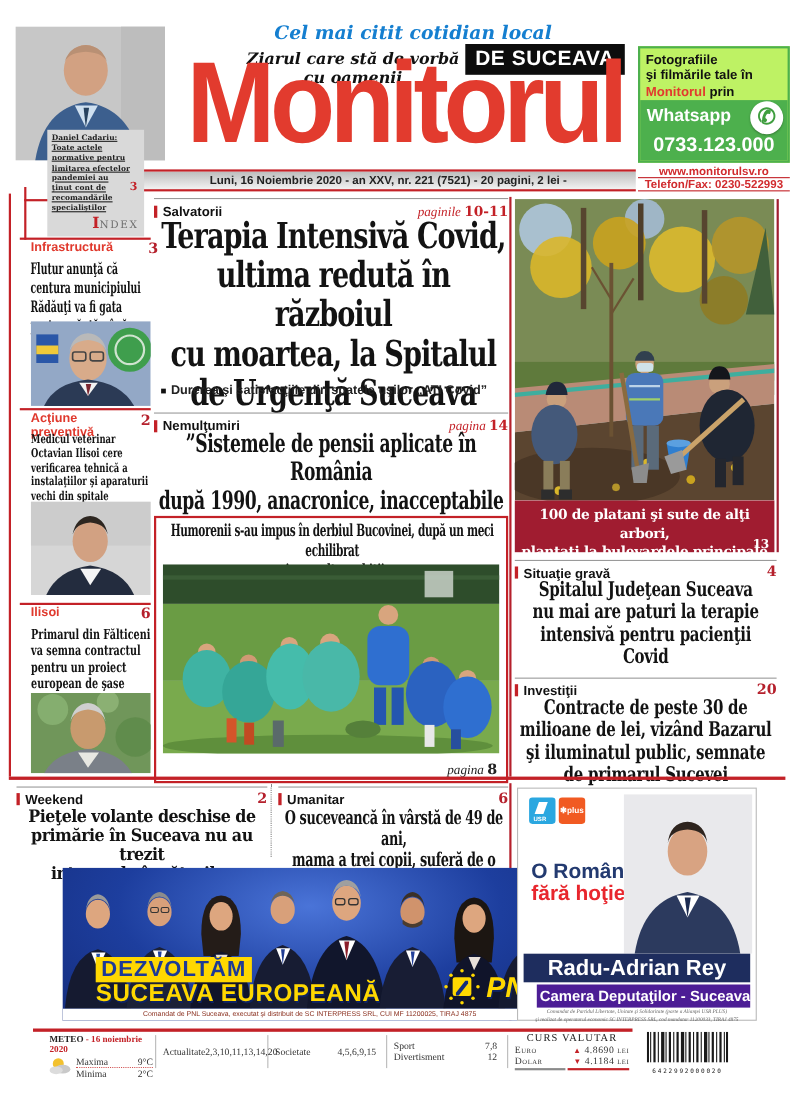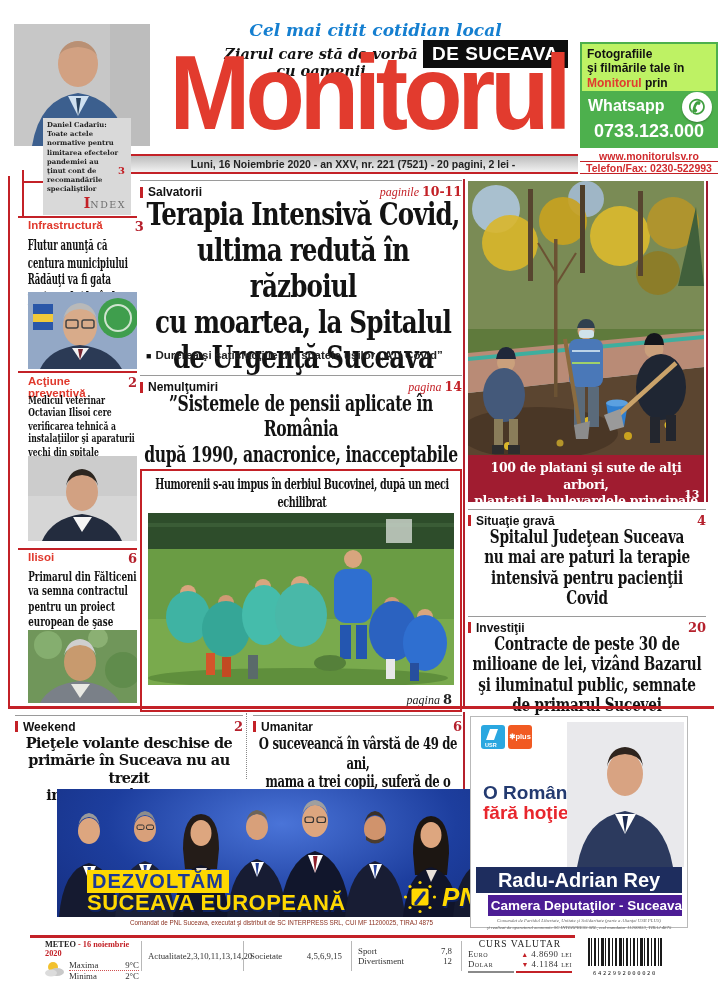--- a/index.html
+++ b/index.html
@@ -12,21 +12,21 @@
            font:bold italic 17px "DejaVu Serif",serif;}
   .subtitle{left:222px;top:45px;width:198px;text-align:center;color:#111;
             font:bold italic 14.5px "DejaVu Serif",serif;}
   .region-box{left:423px;top:40px;background:#0d0d0d;color:#fff;padding:3px 9px;
               font:bold 19px "Liberation Sans",sans-serif;letter-spacing:.5px;}
   .masthead{left:152px;top:34px;width:432px;height:116px;color:#e23b2e;text-align:center;
             font:bold 97px "Liberation Sans",sans-serif;letter-spacing:-5px;line-height:110px;
             transform:scaleY(1.08);transform-origin:center top;}
   .hero-photo{left:14px;top:24px;width:136px;height:122px;z-index:1;}
   .index-block{left:43px;top:118px;width:88px;height:97px;background:#d9d9d9;z-index:2;padding:3px 4px;box-sizing:border-box;}
-  .hero-caption{font:bold 6.8px "DejaVu Serif",serif;line-height:1.35;color:#222;width:72px;}
+  .hero-caption{font:bold 6.8px "DejaVu Serif",serif;line-height:1.35;color:#222;width:72px;text-decoration:underline;}
   .hero-page{position:absolute;right:6px;top:47px;color:#c32127;font:bold 10px "DejaVu Serif",serif;}
   .index-label{position:absolute;right:5px;bottom:4px;color:#6e6e6e;
                font:9.5px "DejaVu Serif",serif;letter-spacing:1.5px;}
   .index-initial{color:#c32127;font:bold 14px "DejaVu Serif",serif;letter-spacing:0;}
   .bracket-h{left:22px;top:181px;width:88px;height:1.5px;background:#c32127;}
   .bracket-v{left:22px;top:170px;width:1.5px;height:48px;background:#c32127;}
 
   .promo{left:580px;top:42px;width:138px;height:106px;border:2px solid #4db04d;background:#bef264;box-sizing:border-box;}
   .promo-top{padding:3px 5px;font:bold 12px/1.2 "Liberation Sans",sans-serif;color:#111;}
   .promo-brand{color:#e23b2e;}

